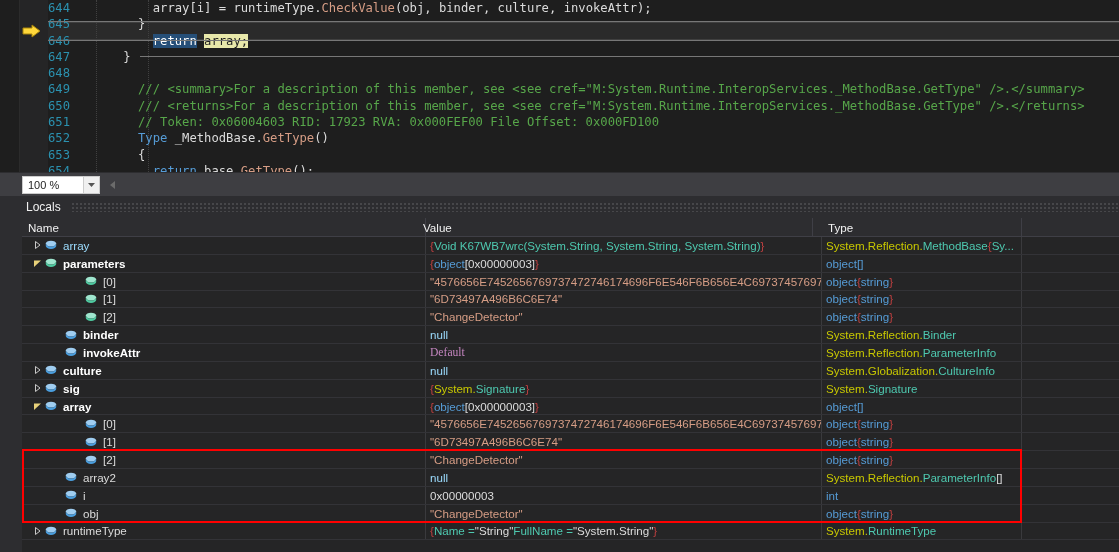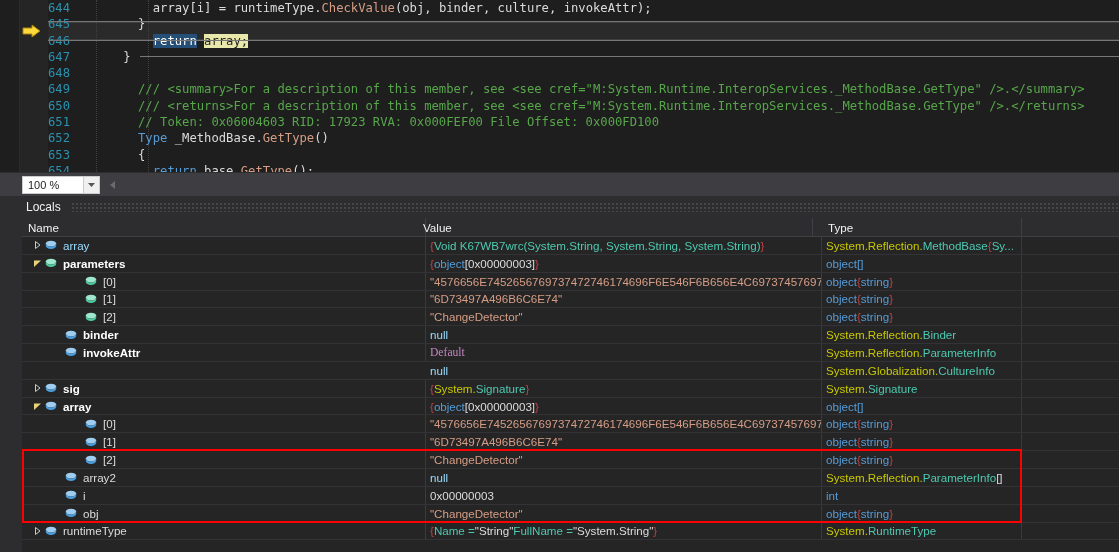--- a/index.html
+++ b/index.html
@@ -385,41 +385,54 @@
           <div class="cell-val">
             <span class="v-enum">Default</span>
           </div>
           <div class="cell-type">
             <span class="v-ns">System.Reflection.</span>
             <span class="v-cls">ParameterInfo</span>
           </div>
           <div class="cell-pad"></div>
         </div>
         <div class="row">
-          <div class="cell-val">
-            <span class="v-null">null</span>
-          </div>
-          <div class="cell-type">
-            <span class="v-ns">System.Globalization.</span>
-            <span class="v-cls">CultureInfo</span>
-          </div>
-          <div class="cell-pad"></div>
-        </div>
-        <div class="row">
           <div class="cell-name">
             <span style="display: inline-block; flex: 0 0 auto; width: 10px; height: 1px;"></span>
             <span class="expander">
               <svg width="6" height="8" viewBox="0 0 6 8">
                 <path d="M0.5 0.5 L5 4 L0.5 7.5 Z" fill="none" stroke="#c8c8c8" stroke-width="1"></path>
               </svg>
             </span>
             <span class="bubble-icon"><svg width="14" height="12" viewBox="0 0 14 12">
                 <ellipse cx="7" cy="4.6" rx="5.2" ry="2.9" fill="#9fcdf0"></ellipse>
                 <path d="M1.8 4.6 a5.2 2.9 0 0 0 10.4 0 v2.4 a5.2 2.9 0 0 1 -10.4 0 Z" fill="#4a9ede"></path>
               </svg></span>
+            <span class="nm bold">culture</span>
+          </div>
+          <div class="cell-val">
+            <span class="v-null">null</span>
+          </div>
+          <div class="cell-type">
+            <span class="v-ns">System.Globalization.</span>
+            <span class="v-cls">CultureInfo</span>
+          </div>
+          <div class="cell-pad"></div>
+        </div>
+        <div class="row">
+          <div class="cell-name">
+            <span style="display: inline-block; flex: 0 0 auto; width: 10px; height: 1px;"></span>
+            <span class="expander">
+              <svg width="6" height="8" viewBox="0 0 6 8">
+                <path d="M0.5 0.5 L5 4 L0.5 7.5 Z" fill="none" stroke="#c8c8c8" stroke-width="1"></path>
+              </svg>
+            </span>
+            <span class="bubble-icon"><svg width="14" height="12" viewBox="0 0 14 12">
+                <ellipse cx="7" cy="4.6" rx="5.2" ry="2.9" fill="#9fcdf0"></ellipse>
+                <path d="M1.8 4.6 a5.2 2.9 0 0 0 10.4 0 v2.4 a5.2 2.9 0 0 1 -10.4 0 Z" fill="#4a9ede"></path>
+              </svg></span>
             <span class="nm bold">sig</span>
           </div>
           <div class="cell-val">
             <span class="v-brace">{</span>
             <span class="v-ns">System.</span>
             <span class="v-cls">Signature</span>
             <span class="v-brace">}</span>
           </div>
           <div class="cell-type">
             <span class="v-ns">System.</span>

